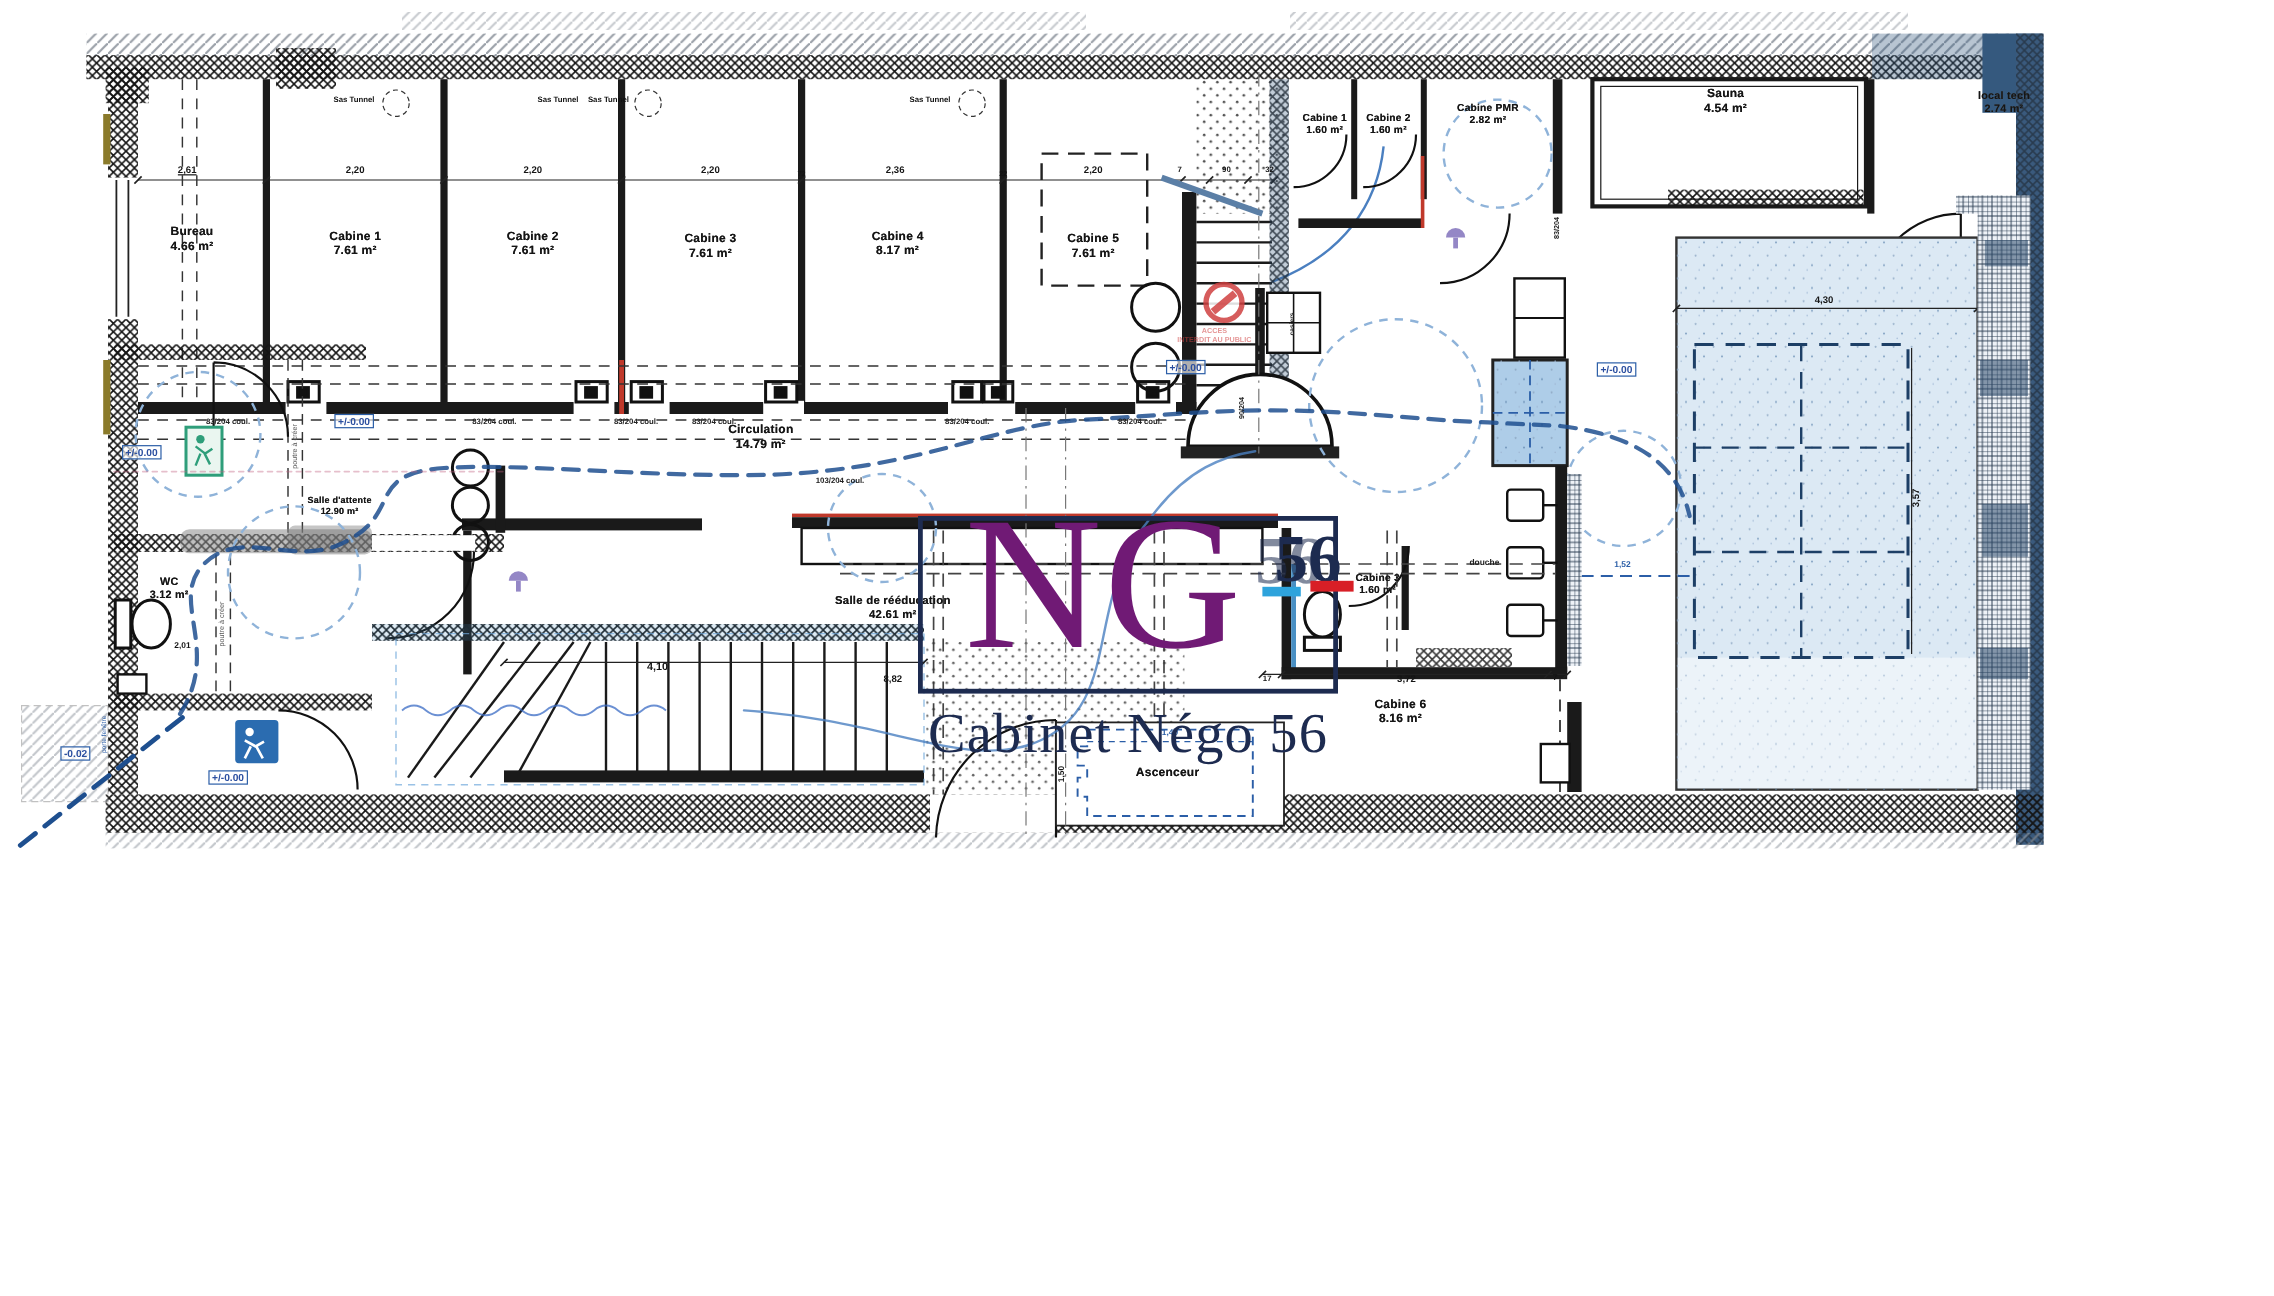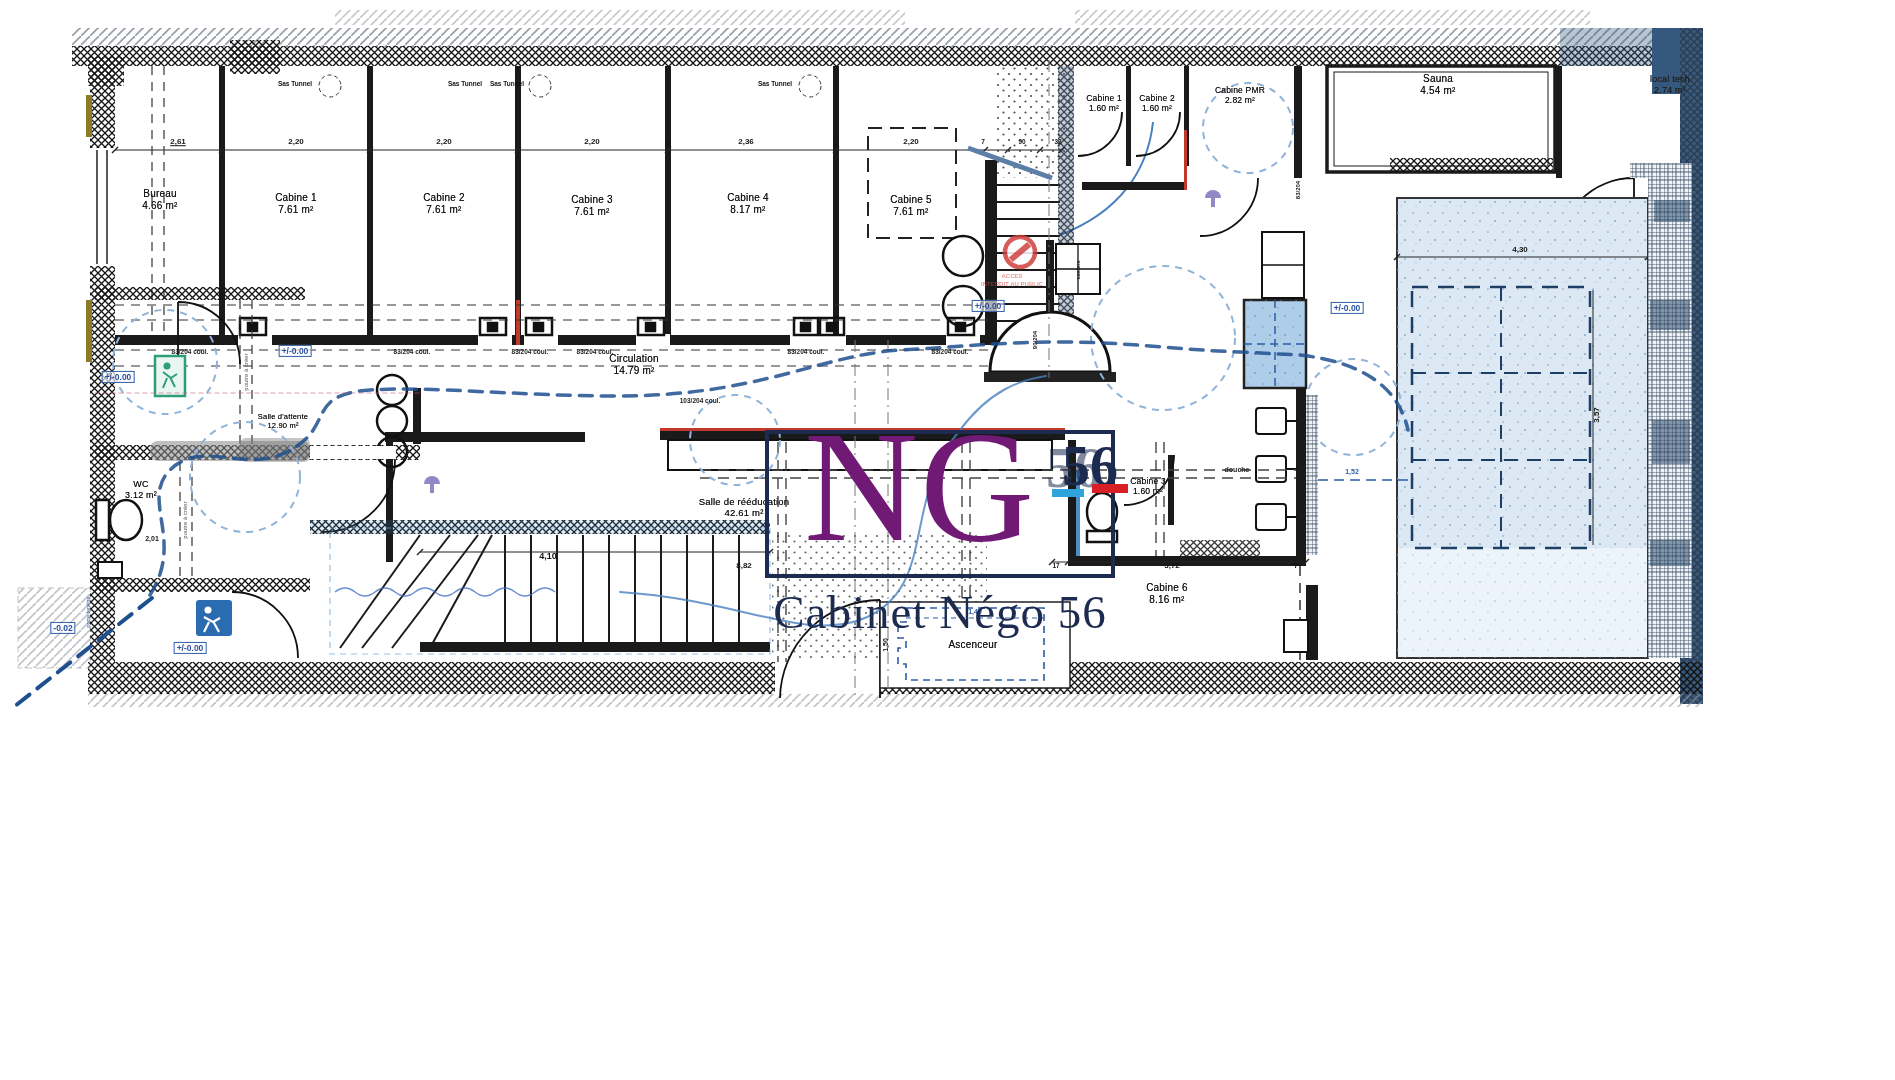--- a/index.html
+++ b/index.html
@@ -2,21 +2,21 @@
 <html><head>
 <meta charset="utf-8">
 <style>
   html,body{margin:0;padding:0;background:#fff;}
   #stage{position:relative;width:1895px;height:1080px;background:#ffffff;overflow:hidden;
          font-family:"Liberation Sans",sans-serif;}
   svg{position:absolute;left:0;top:0;}
   #labels{position:absolute;left:0;top:0;width:1895px;height:1080px;pointer-events:none;}
   .lbl{position:absolute;white-space:pre-line;text-align:center;color:#151515;
        transform:translate(-50%,-50%);line-height:1.2;}
-  .room{font-size:10px;font-weight:400;letter-spacing:.2px;text-shadow:0 0 .5px #444;}
+  .room{font-size:10px;font-weight:700;letter-spacing:.2px;text-shadow:0 0 .5px #444;}
   .dim{font-size:8px;font-weight:700;}
   .small{font-size:6.5px;font-weight:600;color:#222;}
   .sas{font-size:6.5px;font-weight:700;color:#111;}
   .note{font-size:6px;color:#555;}
   .level{font-size:8.5px;font-weight:700;color:#2b4fa0;border:1px solid #2b5ea7;
          background:rgba(255,255,255,.65);padding:0 2px;}
   .stamp{position:absolute;text-align:center;color:#d04040;opacity:.55;filter:blur(.4px);
          font-size:6px;font-weight:700;transform:translate(-50%,-50%);line-height:1.3;}
   
   #logo-box{position:absolute;left:765px;top:430px;width:350px;height:148px;
@@ -430,21 +430,21 @@
 3.12 m²</div>
       <div class="lbl room" style="left: 634px; top: 365px; font-size: 10px; transform: translate(-50%, -50%);">Circulation
 14.79 m²</div>
       <div class="lbl room" style="left: 744px; top: 507px; font-size: 9.5px; transform: translate(-50%, -50%);">Salle de rééducation
 42.61 m²</div>
       <div class="lbl room" style="left: 1148px; top: 486px; font-size: 8.5px; transform: translate(-50%, -50%);">Cabine 3
 1.60 m²</div>
       <div class="lbl room" style="left: 1167px; top: 594px; transform: translate(-50%, -50%);">Cabine 6
 8.16 m²</div>
       <div class="lbl room" style="left: 973px; top: 645px; font-size: 10px; transform: translate(-50%, -50%);">Ascenceur</div>
-      <div class="lbl dim" style="left: 178px; top: 142px; transform: translate(-50%, -50%); text-decoration: underline;">2,61</div>
+      <div class="lbl dim" style="left: 156px; top: 142px; transform: translate(-50%, -50%); text-decoration: underline;">2,61</div>
       <div class="lbl dim" style="left: 296px; top: 142px; transform: translate(-50%, -50%);">2,20</div>
       <div class="lbl dim" style="left: 444px; top: 142px; transform: translate(-50%, -50%);">2,20</div>
       <div class="lbl dim" style="left: 592px; top: 142px; transform: translate(-50%, -50%);">2,20</div>
       <div class="lbl dim" style="left: 746px; top: 142px; transform: translate(-50%, -50%);">2,36</div>
       <div class="lbl dim" style="left: 911px; top: 142px; transform: translate(-50%, -50%);">2,20</div>
       <div class="lbl dim" style="left: 668px; top: 146px; font-size: 6px; transform: translate(-50%, -50%);">72</div>
       <div class="lbl dim" style="left: 836px; top: 146px; font-size: 6px; transform: translate(-50%, -50%);">22</div>
       <div class="lbl dim" style="left: 983px; top: 142px; font-size: 6.5px; transform: translate(-50%, -50%);">7</div>
       <div class="lbl dim" style="left: 1022px; top: 142px; font-size: 6.5px; transform: translate(-50%, -50%);">90</div>
       <div class="lbl dim" style="left: 1058px; top: 142px; font-size: 6.5px; transform: translate(-50%, -50%);">32</div>

